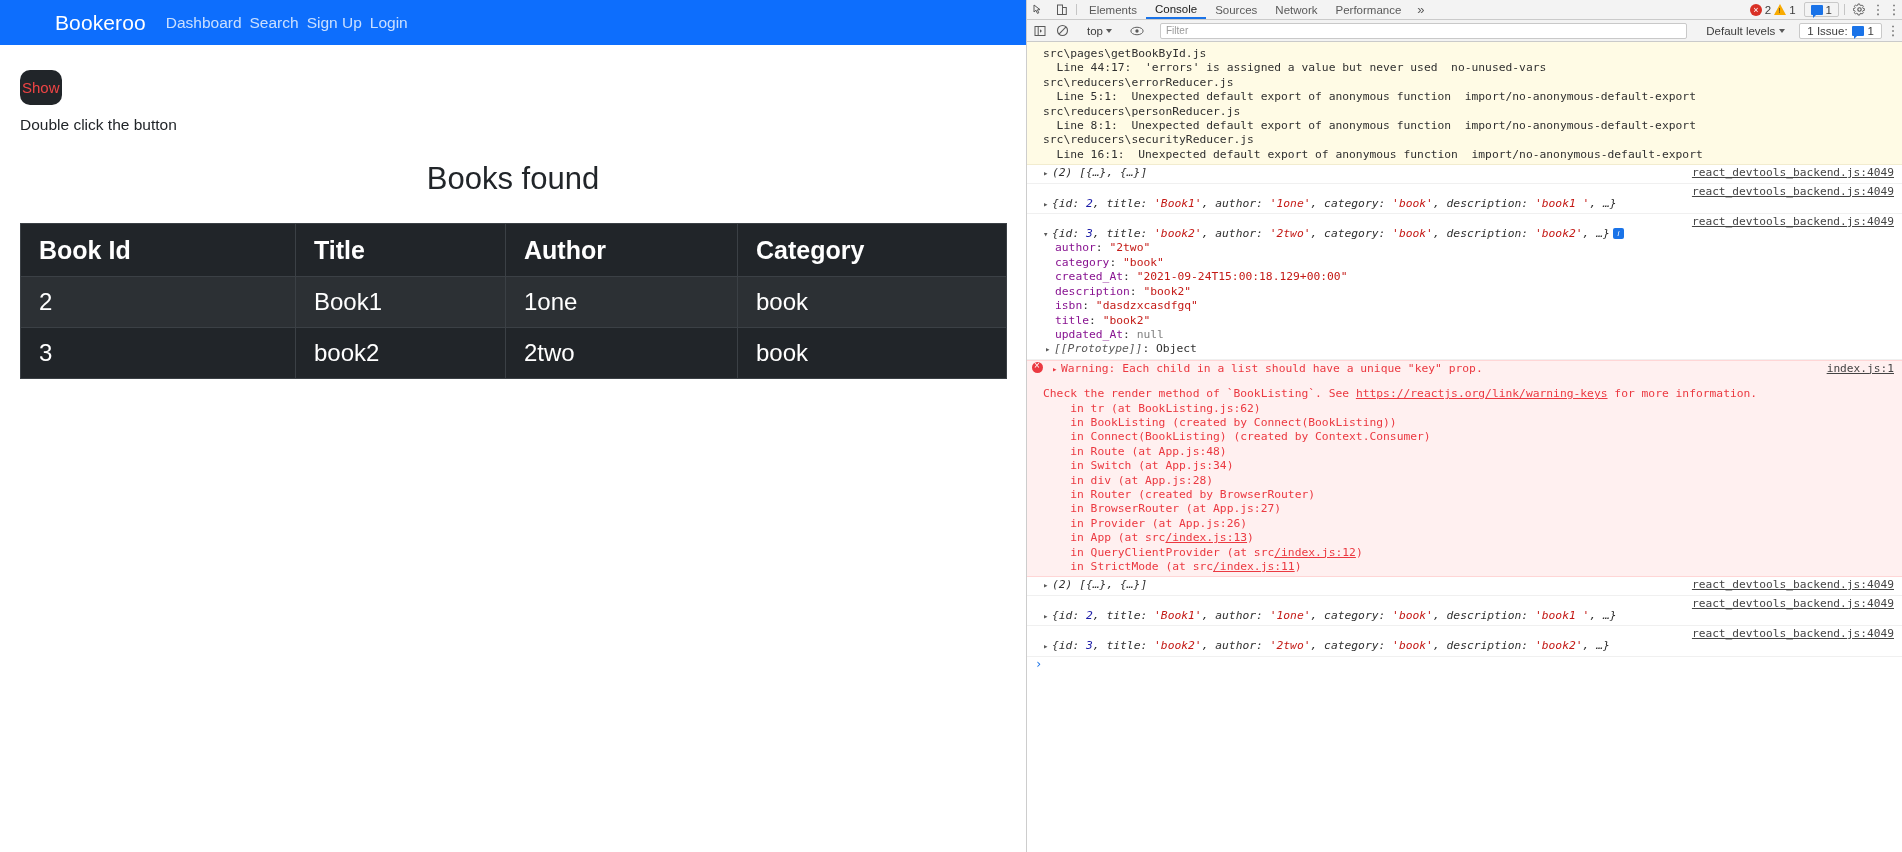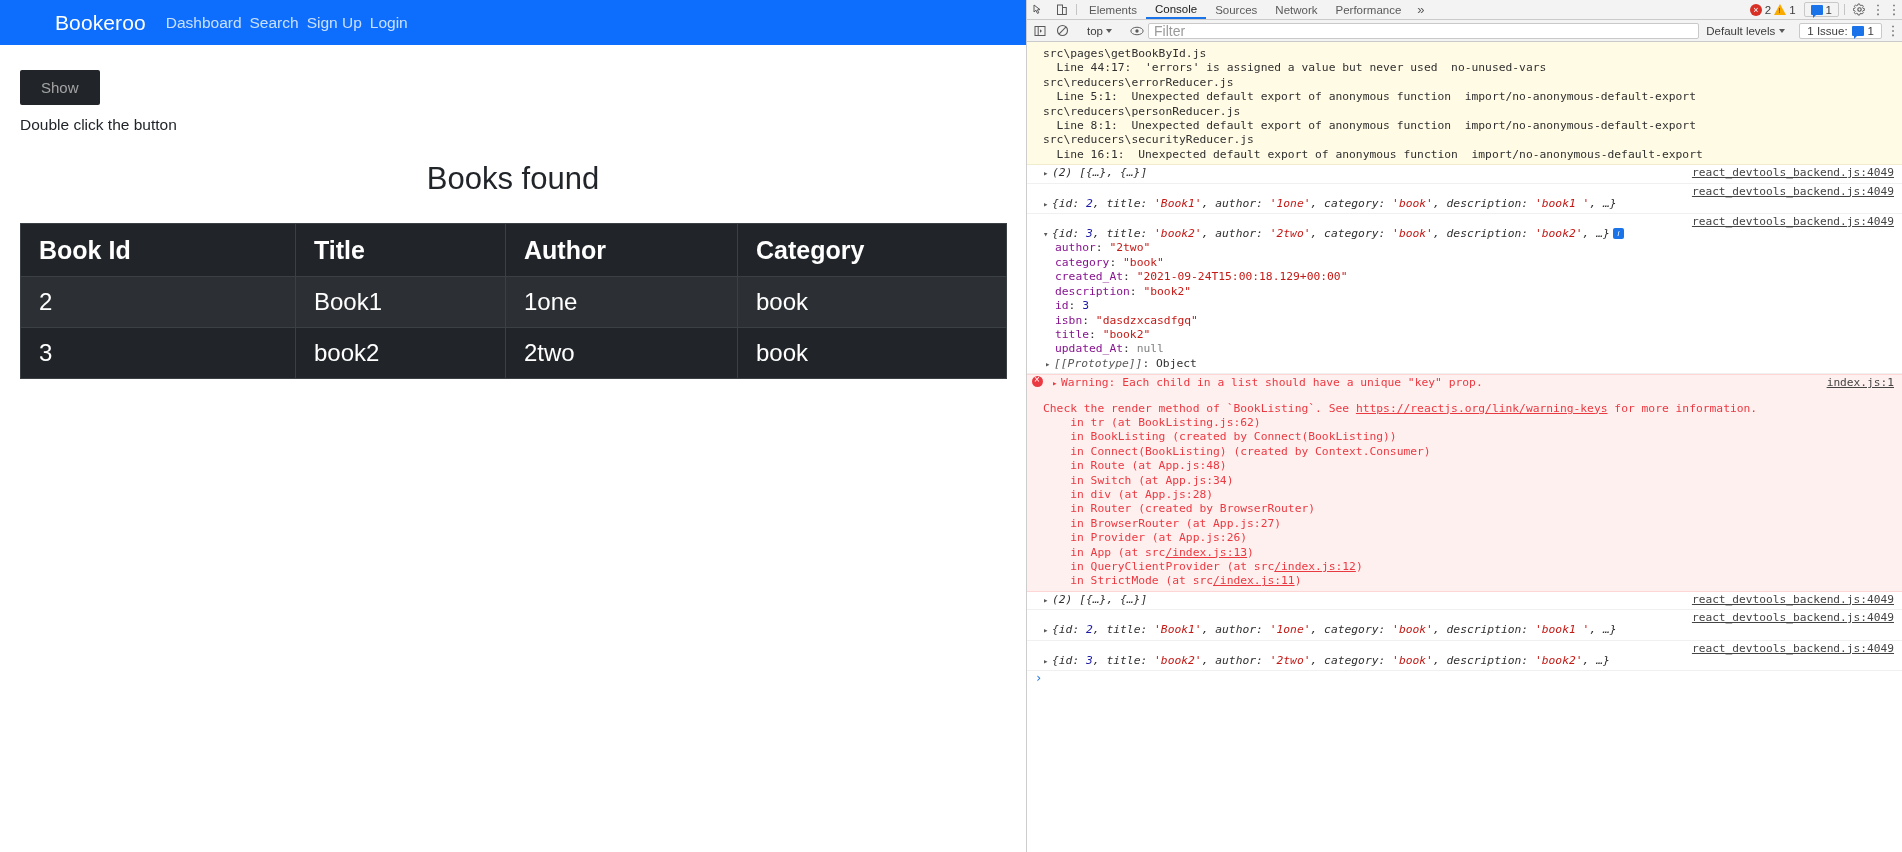--- a/index.html
+++ b/index.html
@@ -39,25 +39,25 @@
     color: rgba(255,255,255,.78);
     font-size: 15.5px;
     cursor: pointer;
   }
 
   .page-body { padding: 16px 20px 0 20px; }
 
   .show-btn {
     display: inline-block;
     background: #212529;
-    color: #a3a3a3;
+    color: #ef4444;
     border: none;
-    border-radius: 2px;
+    border-radius: 10px;
     font-size: 15px;
-    padding: 9px 21px;
+    padding: 9px 2px;
     font-family: "Liberation Sans", sans-serif;
     cursor: pointer;
     margin-top: 9px;
   }
   .hint-text {
     font-size: 15.5px;
     color: #212529;
     margin-top: 11px;
   }
 
@@ -220,25 +220,25 @@
   .caret {
     width: 0; height: 0;
     border-left: 3.5px solid transparent;
     border-right: 3.5px solid transparent;
     border-top: 4.5px solid #5a5a5a;
     display: inline-block;
   }
   .dt-filter-input {
     flex: 1 1 auto;
     height: 16px;
-    margin: 0 0;
+    margin: 0 12px;
     border: 1px solid #c9c9c9;
     border-radius: 2px;
     background: #ffffff;
-    font-size: 14px;
+    font-size: 10px;
     font-family: "Liberation Sans", sans-serif;
     padding: 0 5px;
     color: #3c3c3c;
     outline: none;
     min-width: 40px;
   }
   .dt-filter-input::placeholder { color: #9a9a9a; }
   .dt-levels {
     display: flex; align-items: center; gap: 4px;
     padding: 0 7px; cursor: pointer; white-space: nowrap;
@@ -501,21 +501,20 @@
 
     <div class="c-row" style="min-height:24px;">
       <span class="src-link">react_devtools_backend.js:4049</span>
       <div class="c-text" style="margin-top:12px;"><span class="arrow">▾</span><span class="obj-preview"><span>{id: </span><span class="k-num">3</span><span>, title: </span><span class="k-str">'book2'</span><span>, author: </span><span class="k-str">'2two'</span><span>, category: </span><span class="k-str">'book'</span><span>, description: </span><span class="k-str">'book2'</span><span>, …}</span><span class="info-badge">i</span></span></div>
 
       <div class="obj-rows">
         <div class="prow"><span class="k-prop">author</span>: <span class="k-str">"2two"</span></div>
         <div class="prow"><span class="k-prop">category</span>: <span class="k-str">"book"</span></div>
         <div class="prow"><span class="k-prop">created_At</span>: <span class="k-str">"2021-09-24T15:00:18.129+00:00"</span></div>
         <div class="prow"><span class="k-prop">description</span>: <span class="k-str">"book2"</span></div>
-        <div class="prow"><span class="k-prop">id</span>: <span class="k-num">3</span></div>
         <div class="prow"><span class="k-prop">isbn</span>: <span class="k-str">"dasdzxcasdfgq"</span></div>
         <div class="prow"><span class="k-prop">title</span>: <span class="k-str">"book2"</span></div>
         <div class="prow"><span class="k-prop">updated_At</span>: <span class="k-null">null</span></div>
         <div class="prow" style="margin-left:-10px;"><span class="arrow">▸</span><span class="k-proto">[[Prototype]]</span><span>: Object</span></div>
       </div>
     </div>
 
     <div class="c-row errblock">
       <span class="src-link">index.js:1</span>
       <div class="c-text" style="padding-left:0;"><span class="err-ico"></span><span class="arrow err-text" style="margin-left:9px;">▸</span><span class="err-text">Warning: Each child in a list should have a unique "key" prop.</span></div>

